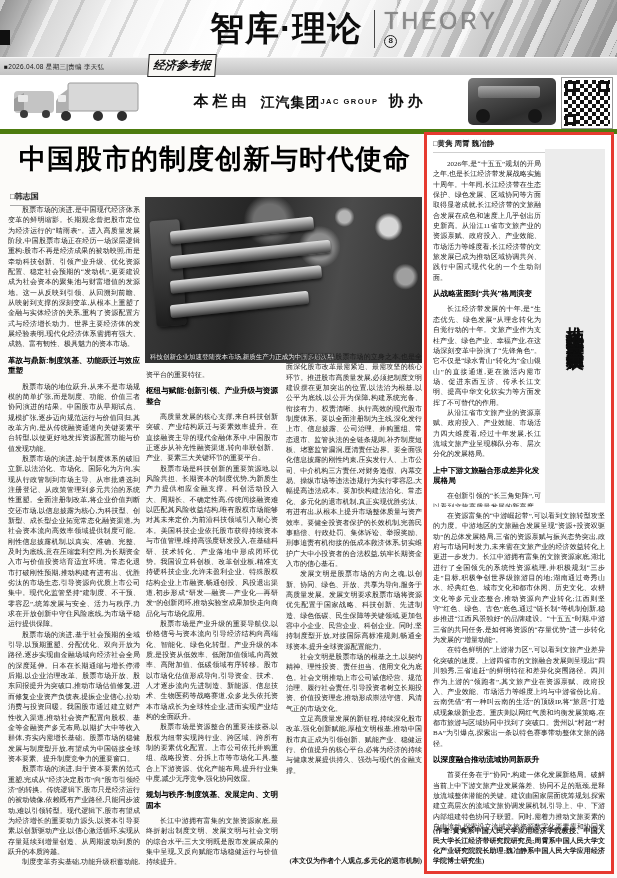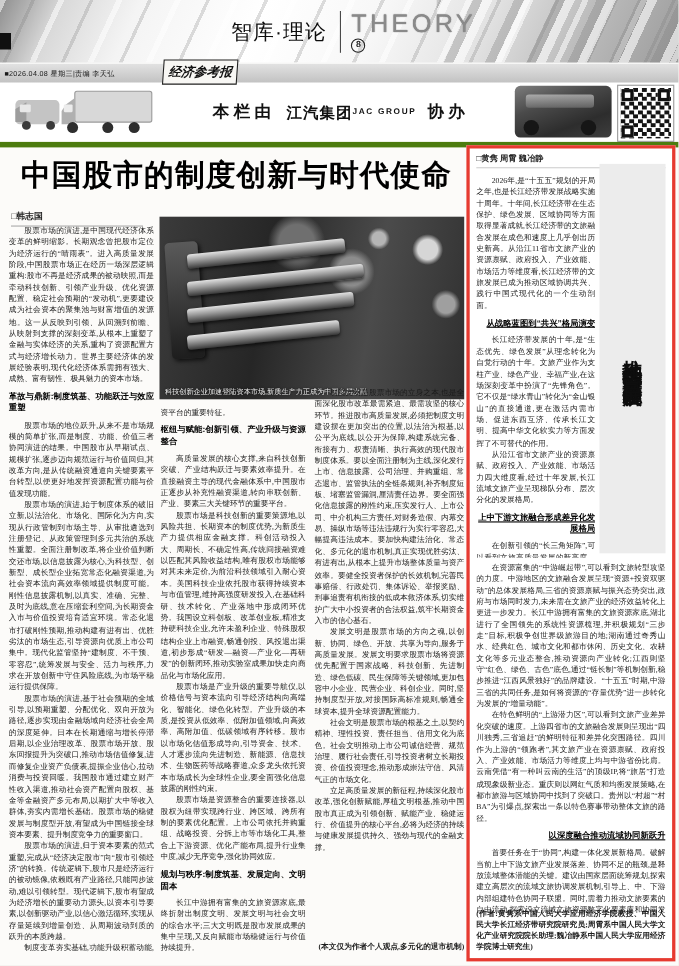--- a/index.html
+++ b/index.html
@@ -8,21 +8,21 @@
   
   .header{position:absolute;left:0;top:0;width:617px;height:57px;overflow:hidden;
     background:
       linear-gradient(115deg,#8f8f8f 0%,#d9d9d9 9%,#f4f4f4 20%,#ffffff 38%,#f7f7f7 55%,#e3e3e3 70%,#bdbdbd 84%,#9b9b9b 100%);}
   .header:before{content:"";position:absolute;inset:0;
       background:repeating-linear-gradient(115deg,rgba(255,255,255,.55) 0 5px,rgba(0,0,0,0) 5px 26px,rgba(120,120,120,.25) 26px 29px,rgba(0,0,0,0) 29px 48px);}
   .header:after{content:"";position:absolute;right:-40px;top:-10px;width:260px;height:80px;
       background:repeating-linear-gradient(115deg,rgba(130,130,130,.35) 0 8px,rgba(255,255,255,.6) 8px 16px,rgba(0,0,0,0) 16px 34px);}
   .header-tab{position:absolute;left:0;top:30px;width:10px;height:15px;background:#101010;z-index:3;}
   .header-center{position:absolute;left:210px;top:0;height:57px;display:flex;align-items:center;z-index:4;}
-  .section-cn{font-family:"Liberation Sans",sans-serif;font-weight:400;font-size:19px;color:#0d0d0d;letter-spacing:1px;}
+  .section-cn{font-family:"Liberation Sans",sans-serif;font-weight:700;font-size:34px;color:#0d0d0d;letter-spacing:1px;}
   .hdr-divider{width:1px;height:38px;background:#4a4a4a;margin:0 9px 0 12px;}
   .section-en-wrap{display:flex;flex-direction:column;align-items:flex-start;line-height:1;}
   .section-en{font-family:"Liberation Sans",sans-serif;font-weight:400;font-size:23px;letter-spacing:3px;color:#8a8a8a;
       text-shadow:0 0 1px #666;}
   .page-circ{margin-top:2px;width:11px;height:11px;border:1px solid #222;border-radius:50%;
       font-family:"Liberation Sans",sans-serif;font-size:8px;font-weight:700;color:#222;display:flex;align-items:center;justify-content:center;}
   
   .datebar{position:absolute;left:0;top:57px;width:617px;height:17px;background:linear-gradient(#e2e2e2,#c2c2c2);
       border-top:1px solid #f6f6f6;z-index:5;}
   .dateline{position:absolute;left:4px;top:5px;font-family:"Liberation Sans",sans-serif;font-size:6.5px;color:#1a1a1a;letter-spacing:.3px;}
@@ -61,21 +61,21 @@
   .finger{position:absolute;left:9%;height:13px;border-radius:3px;transform:rotate(-6deg);
       background:linear-gradient(180deg,#e2e2e2 0%,#9a9a9a 45%,#3a3a3a 100%);box-shadow:0 2px 3px rgba(0,0,0,.6);}
   .palm{position:absolute;left:3%;top:14%;width:11%;height:64%;border-radius:4px;transform:rotate(-4deg);
       background:linear-gradient(180deg,#5a5a5a,#1d1d1d);box-shadow:2px 2px 4px rgba(0,0,0,.7);}
   .photo-overlay{position:absolute;left:5px;right:5px;bottom:2px;color:#f3f3f3;font-size:6.5px;line-height:8px;
       font-family:"Liberation Sans",sans-serif;text-shadow:0 0 2px #000;}
   .col{position:absolute;overflow:hidden;font-size:7px;line-height:10.35px;text-align:justify;color:#1b1b1b;}
   .blk-p{text-indent:2em;}
   .blk-cap{text-indent:0;margin-bottom:3px;}
   .blk-h,.blk-hl{font-family:"Liberation Sans",sans-serif;font-weight:700;font-size:7.6px;text-indent:0;margin:6px 0 5px;color:#000;}
-  .blk-h{text-align:right;text-decoration:underline;}
+  .blk-h{text-align:left;}
   .disclaimer{position:absolute;left:286px;top:856px;width:136px;font-size:7px;font-weight:700;text-align:right;}
   
   .rbox{position:absolute;left:424px;top:132px;width:190px;height:742px;box-sizing:border-box;
       border:3px solid #e63a30;background:#fff;}
   .r-byline{position:absolute;left:6px;top:4px;right:6px;font-family:"Liberation Sans",sans-serif;font-weight:700;
       font-size:7.5px;color:#222;border-bottom:1px solid #cfcfcf;padding-bottom:3px;}
   .r-narrow{position:absolute;left:6px;top:24px;width:108px;height:348px;}
   .vtitle{position:absolute;right:6px;top:14px;width:60px;height:354px;background:#ececec;
       display:flex;align-items:center;justify-content:center;}
   .vtitle span{writing-mode:vertical-rl;text-orientation:upright;font-family:"Liberation Sans",sans-serif;
@@ -154,21 +154,21 @@
       <div class="blk-p">股票市场的演进,始于制度体系的破旧立新,以法治化、市场化、国际化为方向,实现从行政管制到市场主导、从审批遴选到注册登记、从政策管理到多元共治的系统性重塑。全面注册制改革,将企业价值判断交还市场,以信息披露为核心,为科技型、创新型、成长型企业拓宽常态化融资渠道,为社会资本流向高效率领域提供制度可能。刚性信息披露机制,以真实、准确、完整、及时为底线,意在压缩套利空间,为长期资金入市与价值投资培育适宜环境。常态化退市打破刚性预期,推动构建有进有出、优胜劣汰的市场生态,引导资源向优质上市公司集中。现代化监管坚持“建制度、不干预、零容忍”,统筹发展与安全、活力与秩序,力求在开放创新中守住风险底线,为市场平稳运行提供保障。</div>
       <div class="blk-p">股票市场的演进,基于社会预期的全域引导,以预期重塑、分配优化、双向开放为路径,逐步实现由金融场域向经济社会全局的深度延伸。日本在长期通缩与增长停滞后期,以企业治理改革、股票市场开放、股东回报提升为突破口,推动市场估值修复,进而修复企业资产负债表,提振企业信心,拉动消费与投资回暖。我国股市通过建立财产性收入渠道,推动社会资产配置向股权、基金等金融资产多元布局,以期扩大中等收入群体,夯实内需增长基础。股票市场的稳健发展与制度型开放,有望成为中国链接全球资本要素、提升制度竞争力的重要窗口。</div>
       <div class="blk-p">股票市场的演进,归于资本要素的范式重塑,完成从“经济决定股市”向“股市引领经济”的转换。传统逻辑下,股市只是经济运行的被动镜像,依赖既有产业路径,只能同步波动,难以引领转型。现代逻辑下,股市有望成为经济增长的重要动力源头,以资本引导要素,以创新驱动产业,以信心激活循环,实现从存量延续到增量创造、从周期波动到质的跃升的本质跨越。</div>
       <div class="blk-p">制度变革夯实基础,功能升级积蓄动能,社会效应逐步衔接,三者协同发力,推动中国股市更好地服务经济发展、汇聚社会资本、创造居民财富、支撑产业升级。这一历史跨越,是金融体系适配高质量发展、适配现代经济运行规律的内在要求,也是现代股票市场区别于传统融资市场的本质特征。</div>
     </div>
   <div class="col" style="left:146px;top:370px;width:132px;height:495px;">
       <div class="blk-cap">资平台的重要特征。</div>
       <div class="blk-hl">枢纽与赋能:创新引领、产业升级与资源整合</div>
       <div class="blk-p">高质量发展的核心支撑,来自科技创新突破、产业结构跃迁与要素效率提升。在直接融资主导的现代金融体系中,中国股市正逐步从补充性融资渠道,转向串联创新、产业、要素三大关键环节的重要平台。</div>
       <div class="blk-p">股票市场是科技创新的重要策源地,以风险共担、长期资本的制度优势,为新质生产力提供相应金融支撑。科创活动投入大、周期长、不确定性高,传统间接融资难以匹配其风险收益结构,唯有股权市场能够对其未来定价,为前沿科技领域引入耐心资本。美国科技企业依托股市获得持续资本与市值管理,维持高强度研发投入,在基础科研、技术转化、产业落地中形成闭环优势。我国设立科创板、改革创业板,精准支持硬科技企业,允许未盈利企业、特殊股权结构企业上市融资,畅通创投、风投退出渠道,初步形成“研发—融资—产业化—再研发”的创新闭环,推动实验室成果加快走向商品化与市场化应用。</div>
-      <div class="blk-p">股票市场是产业升级的重要导航仪,以价格信号与资本流向引导经济结构向高端化、智能化、绿色化转型。产业升级的本质,是投资从低效率、低附加值领域,向高效率、高附加值、低碳领域有序转移。股市以市场化估值形成导向,引导资金、技术、人才逐步流向先进制造、新能源、信息技术、生物医药等战略赛道,众多龙头依托资本市场成长为全球性企业,要全面强化信息披露的刚性约束。</div>
+      <div class="blk-p">股票市场是产业升级的重要导航仪,以价格信号与资本流向引导经济结构向高端化、智能化、绿色化转型。产业升级的本质,是投资从低效率、低附加值领域,向高效率、高附加值、低碳领域有序转移。股市以市场化估值形成导向,引导资金、技术、人才逐步流向先进制造、新能源、信息技术、生物医药等战略赛道,众多龙头依托资本市场成长为全球性企业,进而实现产业结构的全面跃升。</div>
       <div class="blk-p">股票市场是资源整合的重要连接器,以股权为纽带实现跨行业、跨区域、跨所有制的要素优化配置。上市公司依托并购重组、战略投资、分拆上市等市场化工具,整合上下游资源、优化产能布局,提升行业集中度,减少无序竞争,强化协同效应。</div>
       <div class="blk-hl">规划与秩序:制度筑基、发展定向、文明固本</div>
       <div class="blk-p">长江中游拥有富集的文旅资源家底,最终折射出制度文明、发展文明与社会文明的综合水平;三大文明既是股市发展成果的集中呈现,又反向赋能市场稳健运行与价值持续提升。</div>
     </div>
   <div class="col" style="left:286px;top:352px;width:136px;height:480px;">
       <div class="blk-p">制度文明是股票市场的立身之本,也是全面深化股市改革最需紧迫、最需攻坚的核心环节。推进股市高质量发展,必须把制度文明建设摆在更加突出的位置,以法治为根基,以公平为底线,以公开为保障,构建系统完备、衔接有力、权责清晰、执行高效的现代股市制度体系。要以全面注册制为主线,深化发行上市、信息披露、公司治理、并购重组、常态退市、监管执法的全链条规则,补齐制度短板、堵塞监管漏洞,厘清责任边界。要全面强化信息披露的刚性约束,压实发行人、上市公司、中介机构三方责任,对财务造假、内幕交易、操纵市场等违法违规行为实行零容忍,大幅提高违法成本。要加快构建法治化、常态化、多元化的退市机制,真正实现优胜劣汰、有进有出,从根本上提升市场整体质量与资产效率。要健全投资者保护的长效机制,完善民事赔偿、行政处罚、集体诉讼、举报奖励、刑事追责有机衔接的低成本救济体系,切实维护广大中小投资者的合法权益,筑牢长期资金入市的信心基石。</div>
       <div class="blk-p">发展文明是股票市场的方向之魂,以创新、协同、绿色、开放、共享为导向,服务于高质量发展。发展文明要求股票市场将资源优先配置于国家战略、科技创新、先进制造、绿色低碳、民生保障等关键领域,更加包容中小企业、民营企业、科创企业。同时,坚持制度型开放,对接国际高标准规则,畅通全球资本,提升全球资源配置能力。</div>
       <div class="blk-p">社会文明是股票市场的根基之土,以契约精神、理性投资、责任担当、信用文化为底色。社会文明推动上市公司诚信经营、规范治理、履行社会责任,引导投资者树立长期投资、价值投资理念,推动形成崇法守信、风清气正的市场文化。</div>
       <div class="blk-p">立足高质量发展的新征程,持续深化股市改革,强化创新赋能,厚植文明根基,推动中国股市真正成为引领创新、赋能产业、稳健运行、价值提升的核心平台,必将为经济的持续与健康发展提供持久、强劲与现代的金融支撑。</div>
     </div>

